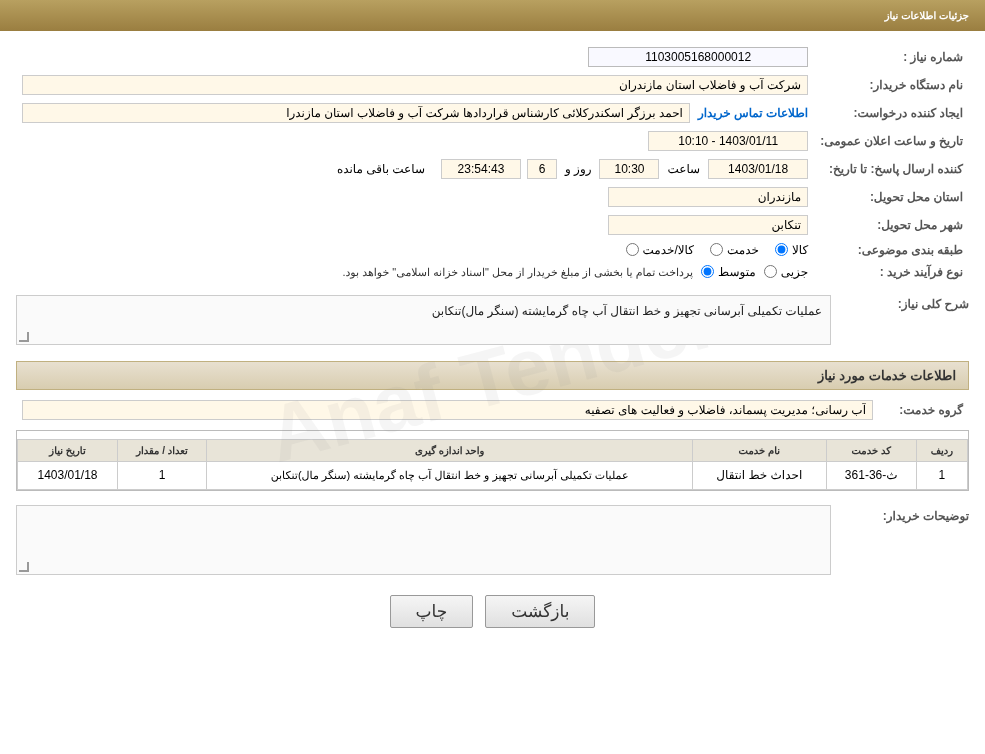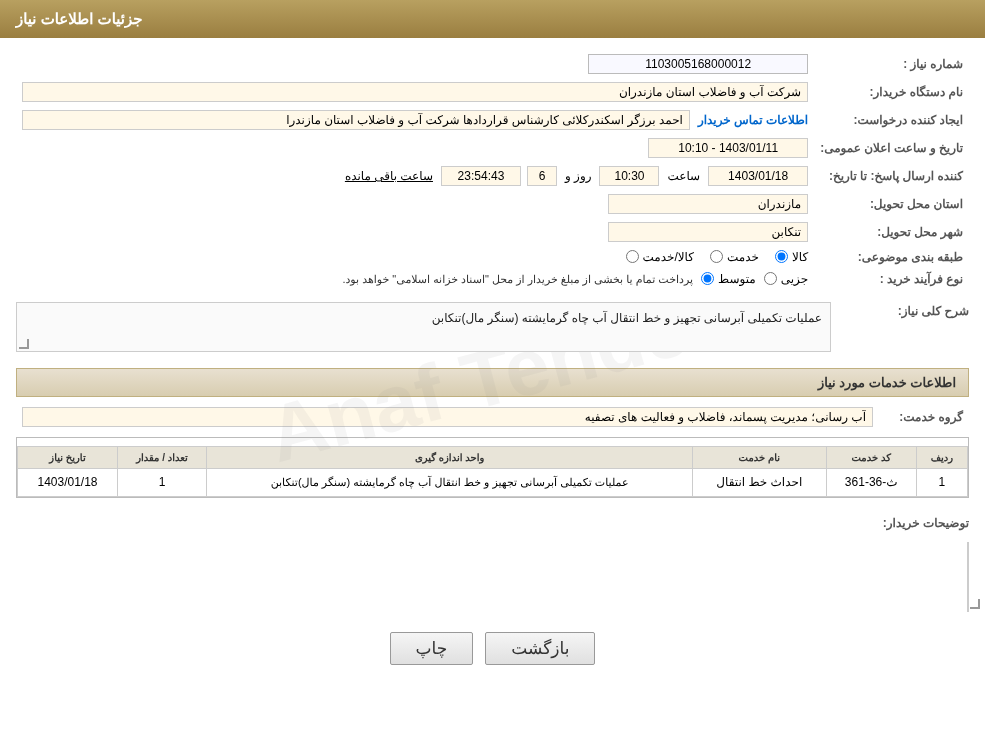--- a/index.html
+++ b/index.html
@@ -12,23 +12,23 @@
     .page-wrapper {
       max-width: 985px;
       margin: 0 auto;
       background: #fff;
       min-height: 754px;
       padding-bottom: 20px;
     }
     .header-bar {
       background: linear-gradient(to bottom, #b8a060, #9a7e40);
       color: #fff;
-      text-align: left;
+      text-align: right;
       padding: 10px 16px;
-      font-size: 15px;
+      font-size: 10px;
       font-weight: bold;
       letter-spacing: 1px;
     }
     .content-area {
       padding: 12px 16px;
     }
     .info-table {
       width: 100%;
       border-collapse: collapse;
       margin-bottom: 6px;
@@ -260,21 +260,21 @@
         <tr>
           <td class="label-cell">کننده ارسال پاسخ: تا تاریخ:</td>
           <td class="value-cell" colspan="4">
             <div class="row-flex" style="flex-wrap:wrap; gap:6px;">
               <input type="text" readonly="" style="width: 100px; text-align: center; border: 1px solid rgb(204, 204, 204); background: rgb(255, 248, 232);" value="1403/01/18">
               <span style="margin:0 2px;">ساعت</span>
               <input type="text" readonly="" style="width: 60px; text-align: center; border: 1px solid rgb(204, 204, 204); background: rgb(255, 248, 232);" value="10:30">
               <span style="margin:0 2px;">روز و</span>
               <input type="text" readonly="" style="width: 30px; text-align: center; border: 1px solid rgb(204, 204, 204); background: rgb(255, 248, 232);" value="6">
               <input type="text" readonly="" style="width: 80px; text-align: center; border: 1px solid rgb(204, 204, 204); background: rgb(255, 248, 232);" value="23:54:43">
-              <span style="margin:0 2px;text-decoration:underline;">ساعت باقی مانده</span>
+              <span style="margin:0 10px;">ساعت باقی مانده</span>
             </div>
           </td>
         </tr>
 
         <tr>
           <td class="label-cell">استان محل تحویل:</td>
           <td class="value-cell" colspan="4">
             <input type="text" readonly="" style="width: 200px; text-align: right; border: 1px solid rgb(204, 204, 204); background: rgb(255, 248, 232);" value="مازندران">
           </td>
         </tr>
@@ -366,21 +366,21 @@
             <td>ث-36-361</td>
             <td>احداث خط انتقال</td>
             <td class="unit-cell">عملیات تکمیلی آبرسانی تجهیز و خط انتقال آب چاه گرمایشته (سنگر مال)تنکابن</td>
             <td>1</td>
             <td>1403/01/18</td>
           </tr>
         </tbody>
       </table>
     </div>
 
-    <div style="display:flex; align-items:flex-start; gap:8px; direction:rtl; margin-top:10px;flex-direction:column;">
+    <div style="display:flex; align-items:flex-start; gap:8px; direction:rtl; margin-top:10px;">
       <span class="label-cell" style="width:130px; padding-top:8px; font-weight:bold; color:#555; white-space:nowrap;">توضیحات خریدار:</span>
       <div style="flex:1;">
         <div class="buyer-description-box">
           <div class="resize-handle"></div>
         </div>
       </div>
     </div>
 
     <div class="footer-buttons">
       <button class="btn">بازگشت</button>

